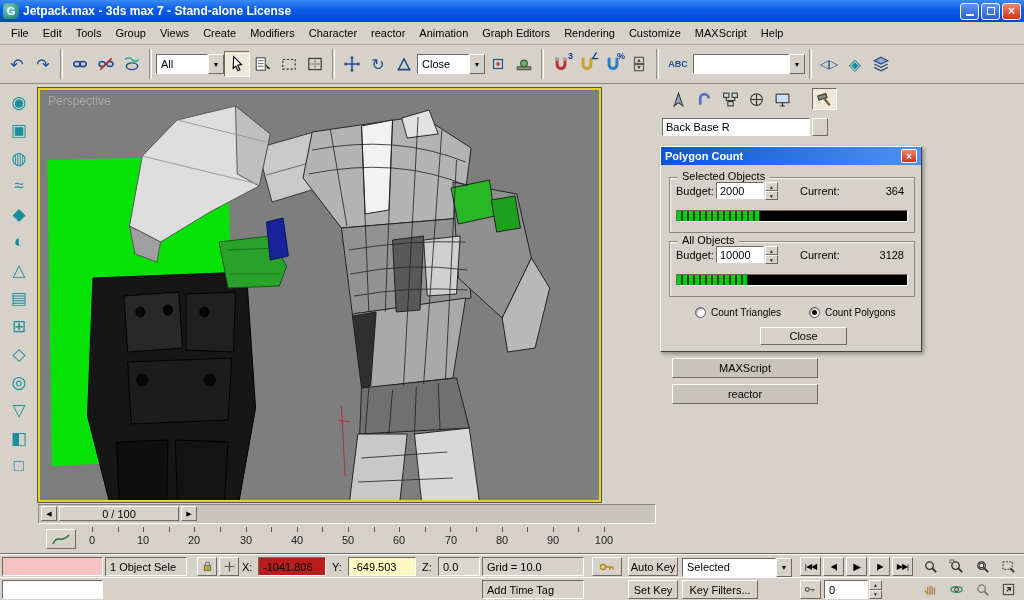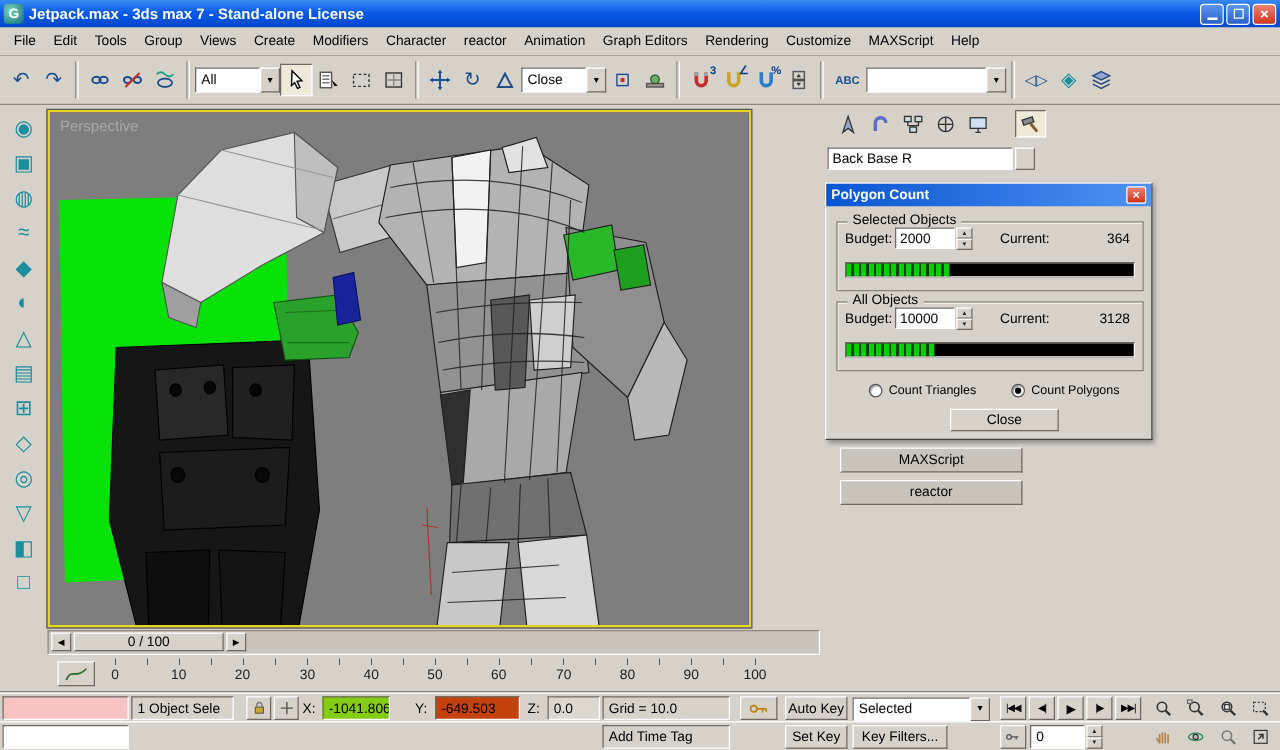--- a/index.html
+++ b/index.html
@@ -23,21 +23,21 @@
   .tb svg{display:block}
   .sep{width:3px;height:30px;border-left:1px solid #969288;border-right:1px solid #fff;margin:0 4px;flex:0 0 auto}
   .dd{height:20px;display:flex;align-items:center;flex:0 0 auto}
   .ddtext{background:#fff;border:1px solid;border-color:#6e6a63 #fff #fff #6e6a63;height:20px;display:flex;align-items:center;padding:0 4px}
   .ddarrow{width:16px;height:20px;display:flex;align-items:center;justify-content:center;font-size:7px;border:1px solid;border-color:#fff #6e6a63 #6e6a63 #fff;background:#d6d2ca}
   .badge{position:absolute;right:1px;top:0;font-size:9px;font-weight:bold;color:#0a3a8a}
   
   #lefttools{left:0;top:84px;width:38px;height:420px;position:absolute;background:#d6d2ca;display:flex;flex-direction:column;align-items:center;padding-top:4px}
   .lt{width:30px;height:28px;display:flex;align-items:center;justify-content:center;color:#1a8e9e;font-size:17px}
   
-  #viewport{left:38px;top:88px;width:563px;height:414px;position:absolute;background:#4c1d95;border:2px solid #e3d61c;outline:1px solid #555}
+  #viewport{left:38px;top:88px;width:563px;height:414px;position:absolute;background:#7f1d1d;border:2px solid #e3d61c;outline:1px solid #555}
   #vplabel{position:absolute;left:8px;top:4px;color:#a8a8a8;font-size:12px}
   
   #rpanel{left:656px;top:84px;width:368px;height:420px;position:absolute;background:#d6d2ca}
   .tab{width:25px;height:22px;display:flex;align-items:center;justify-content:center;position:absolute;top:4px}
   
   #dlg{left:660px;top:146px;width:262px;height:206px;position:absolute;background:#d6d2ca;border:1px solid;border-color:#fff #40403c #40403c #fff;box-shadow:2px 2px 4px rgba(0,0,0,.35);z-index:20}
   #dlgtitle{height:18px;background:linear-gradient(90deg,#0a55d2,#4e92f2);display:flex;align-items:center;padding:0 4px;color:#fff;font-weight:bold}
   .grp{position:absolute;border:1px solid #8a867c;box-shadow:1px 1px 0 rgba(255,255,255,.8) inset}
   .grplab{position:absolute;top:-8px;left:8px;background:#d6d2ca;padding:0 4px}
   .pbar{position:absolute;height:12px;background:#000;border:1px solid;border-color:#6e6a63 #fff #fff #6e6a63}
@@ -433,23 +433,23 @@
         <rect x="4" y="7" width="8" height="6" fill="#caa53a" stroke="#555"></rect>
         <path d="M5.5 7V5a2.5 2.5 0 0 1 5 0v2" fill="none" stroke="#777" stroke-width="1.4"></path>
       </svg>
     </div>
   <div class="sbtn raised" style="left:219px;width:20px">
       <svg width="13" height="13" viewBox="0 0 16 16">
         <path d="M8 2v12M2 8h12" stroke="#555" stroke-width="1.4"></path>
       </svg>
     </div>
   <span class="scell" style="left:242px;width:16px;padding:0">X:</span>
-  <div class="scell sunken" style="left:258px;width:54px;background:#84cc16">-1041.806</div>
+  <div class="scell sunken" style="left:258px;width:68px;background:#b91c1c">-1041.806</div>
   <span class="scell" style="left:332px;width:16px;padding:0">Y:</span>
-  <div class="scell sunken" style="left:348px;width:68px;background:#c2410c">-649.503</div>
+  <div class="scell sunken" style="left:348px;width:68px;background:#fef9c3">-649.503</div>
   <span class="scell" style="left:422px;width:16px;padding:0">Z:</span>
   <div class="scell sunken" style="left:438px;width:42px;background:#dcd8d0">0.0</div>
   <div class="scell sunken" style="left:482px;width:102px">Grid = 10.0</div>
   <div class="sbtn raised" style="left:592px;width:30px">
       <svg width="16" height="12" viewBox="0 0 16 12">
         <circle cx="4" cy="6" r="2.5" fill="none" stroke="#b8860b" stroke-width="1.4"></circle>
         <path d="M6.5 6H14M11 6v3M14 6v2.4" fill="none" stroke="#b8860b" stroke-width="1.4"></path>
       </svg>
     </div>
   <div class="sbtn raised" style="left:628px;width:50px">Auto Key</div>

